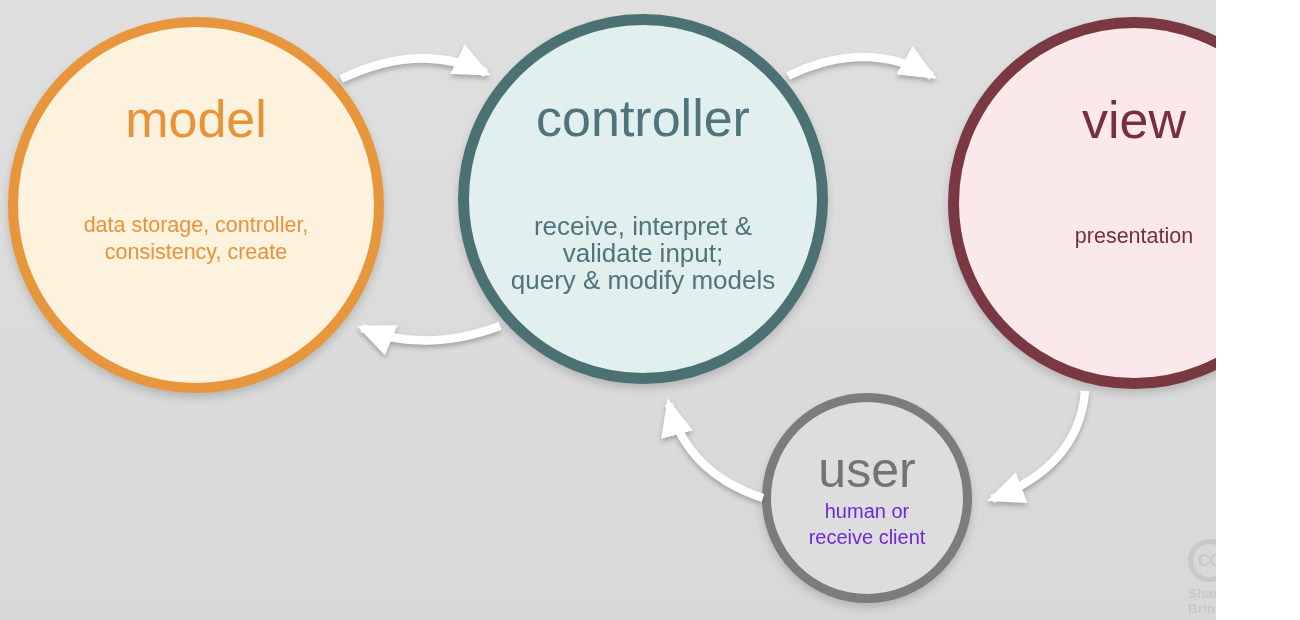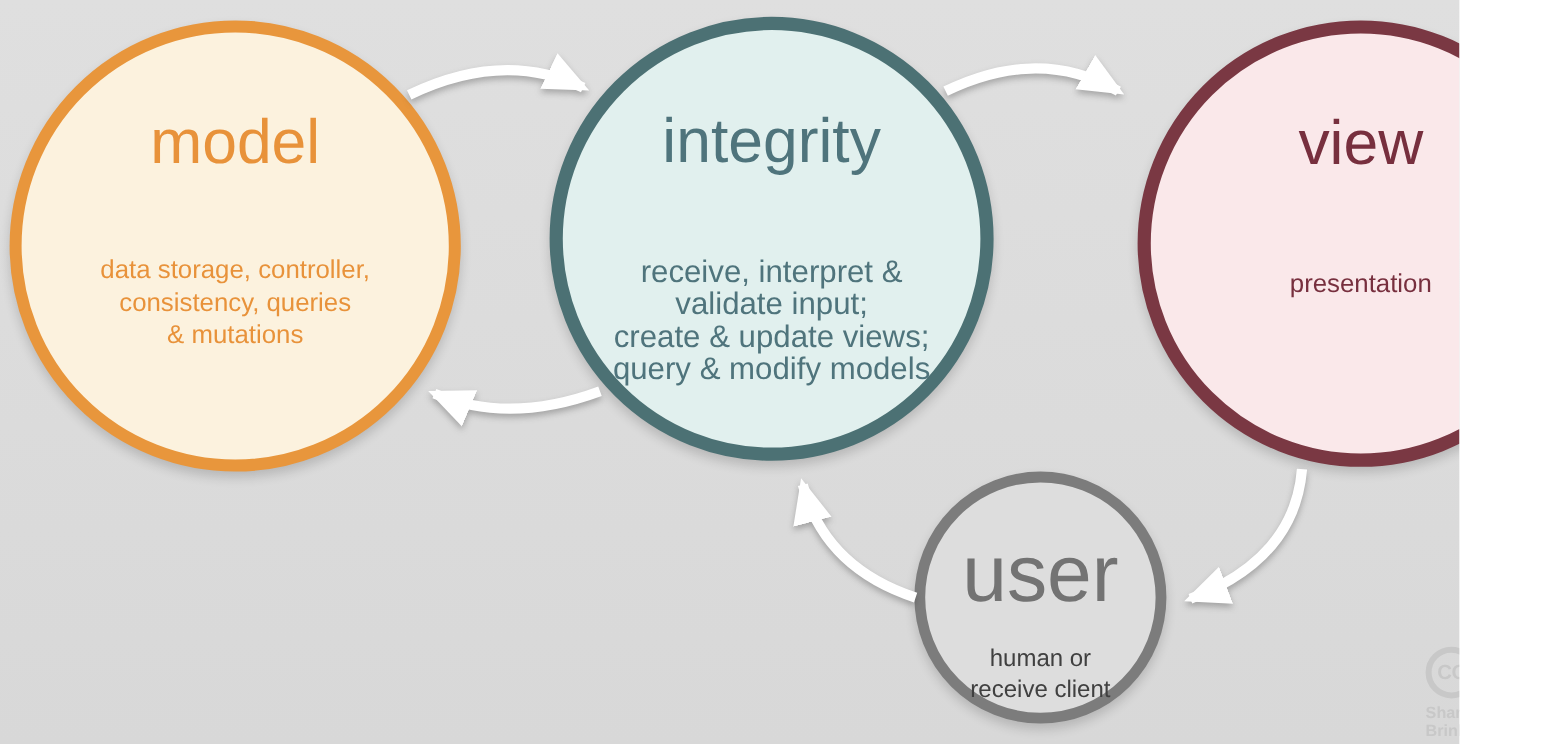--- a/index.html
+++ b/index.html
@@ -54,21 +54,21 @@
     left: 948px; top: 17px; width: 372px; height: 372px;
     border: 11px solid transparent;
   }
   .node-view .node-title { top: 66px; font-size: 52px; }
   .node-view .node-desc  { top: 195px; font-size: 21.5px; line-height: 27px; }
 
   .node-user {
     left: 762px; top: 393px; width: 210px; height: 210px;
     border: 9px solid transparent;
   }
-  .node-user .node-title { top: 43px; font-size: 67px; }
+  .node-user .node-title { top: 43px; font-size: 50px; }
   .node-user .node-desc  { top: 96px; font-size: 20px; line-height: 26px; }
 
   
   #arrows-layer {
     position: absolute;
     left: 0; top: 0;
     width: 1300px;
     height: 620px;
     pointer-events: none;
   }
@@ -110,44 +110,42 @@
 </style>
 </head>
 <body>
 
 <div id="canvas" style="background-color: rgb(220, 220, 220);">
 
   <div class="node node-model" style="border-color: rgb(232, 150, 60); background-color: rgb(252, 242, 222); color: rgb(232, 146, 58);">
     <div class="node-title">model</div>
     <div class="node-desc">
       <div>data storage, controller,</div>
-      <div>consistency, queries</div>
-      <div>&amp; mutations</div>
+      <div>consistency, create</div>
     </div>
   </div>
 
   <div class="node node-controller" style="border-color: rgb(76, 113, 116); background-color: rgb(225, 240, 238); color: rgb(79, 116, 124);">
-    <div class="node-title">integrity</div>
+    <div class="node-title">controller</div>
     <div class="node-desc">
       <div>receive, interpret &amp; validate input;</div>
-      <div>create &amp; update views;</div>
       <div>query &amp; modify models</div>
     </div>
   </div>
 
   <div class="node node-view" style="border-color: rgb(122, 56, 67); background-color: rgb(250, 232, 234); color: rgb(119, 47, 62);">
     <div class="node-title">view</div>
     <div class="node-desc">
       <div>presentation</div>
     </div>
   </div>
 
   <div class="node node-user" style="border-color: rgb(124, 124, 124); background-color: rgb(221, 221, 221); color: rgb(115, 115, 115);">
     <div class="node-title">user</div>
-    <div class="node-desc" style="color: #404040; margin-top: 38px;">
+    <div class="node-desc" style="color: #6d28d9;">
       <div>human or</div>
       <div>receive client</div>
     </div>
   </div>
 
   <svg id="arrows-layer" viewBox="0 0 1300 620" xmlns="http://www.w3.org/2000/svg">
     <defs>
       <marker id="ah" viewBox="0 0 10 10" refX="8.5" refY="5" markerWidth="4.4" markerHeight="4.4" orient="auto-start-reverse">
         <path d="M 0 0.6 L 10 5 L 0 9.4 Z" style="fill: rgb(255, 255, 255);"></path>
       </marker>

